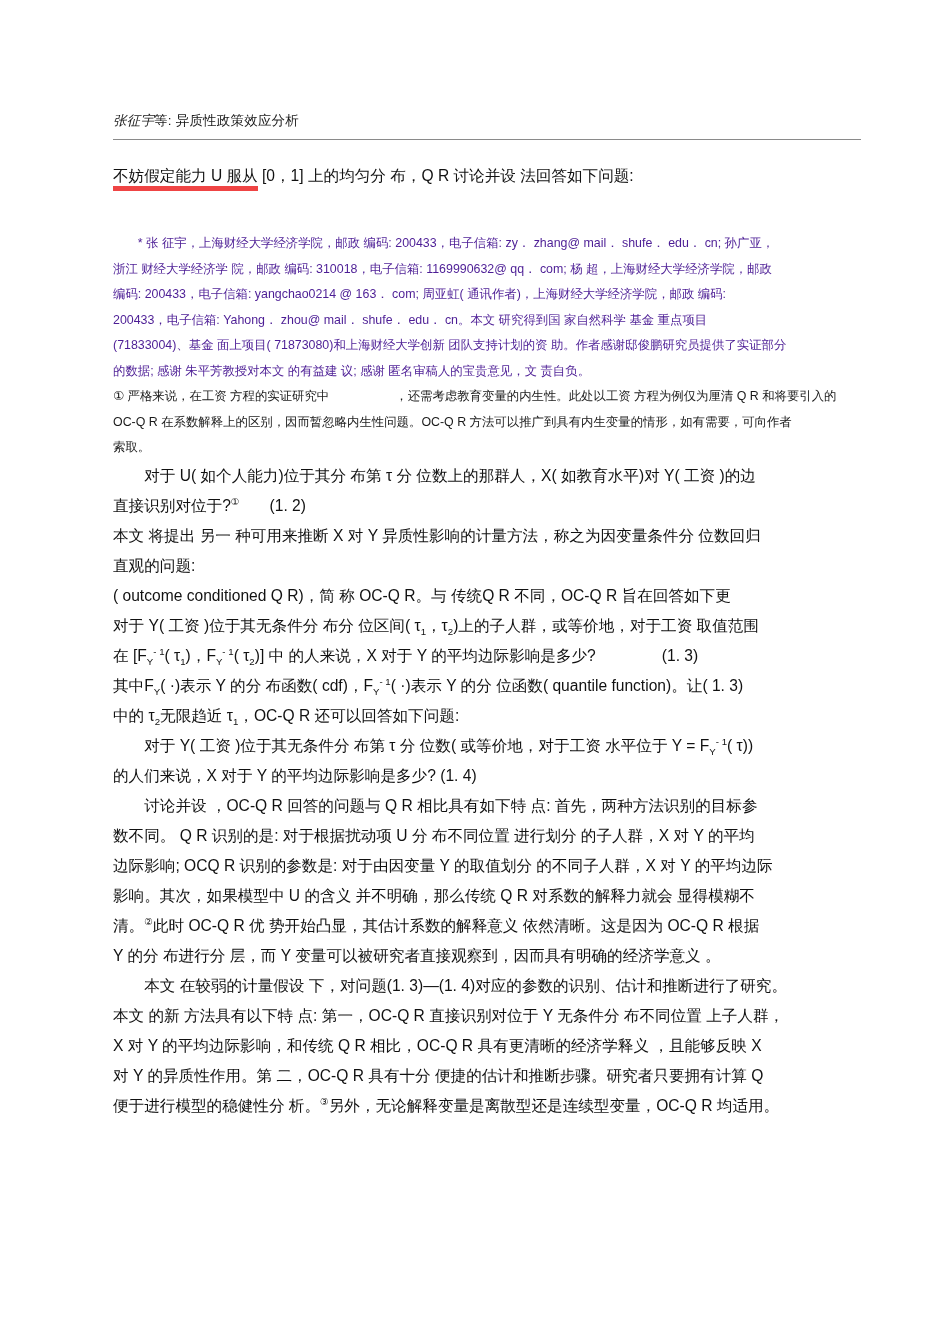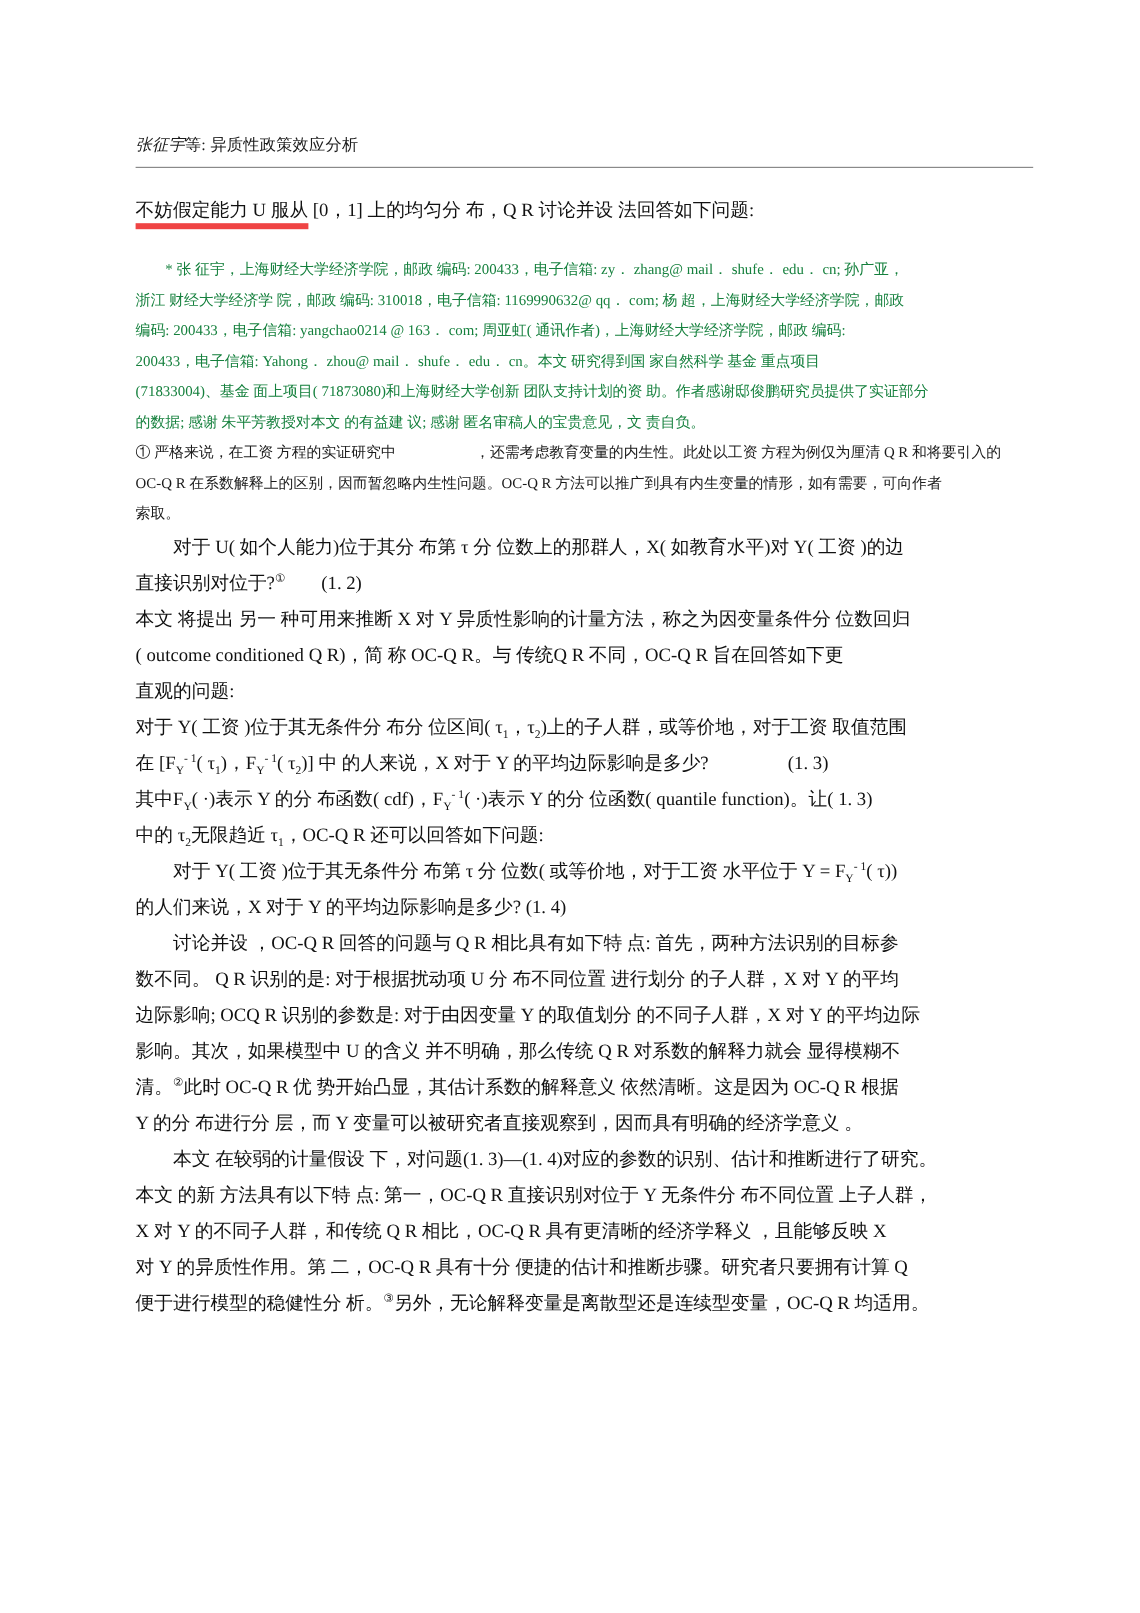--- a/index.html
+++ b/index.html
@@ -13,21 +13,20 @@
     font-family: "Liberation Sans", "DejaVu Sans", sans-serif;
     color: #1a1a1a;
     overflow: hidden;
   }
   .page {
     position: relative;
     width: 950px;
     height: 1070px;
     background: #ffffff;
     box-sizing: border-box;
-    font-family: Liberation Serif, serif;
   }
   .content {
     position: absolute;
     left: 113px;
     top: 0;
     width: 748px;
   }
 
   
   .running-head {
@@ -61,25 +60,25 @@
   .p-opening {
     margin-top: 21px;
   }
   .underline-seg {
     border-bottom: 5px solid #ef4444;
     padding-bottom: 2px;
   }
 
   
   .fn-block {
-    margin-top: 21px;
+    margin-top: 40px;
     font-size: 12.4px;
     line-height: 25.5px;
     text-align: justify;
-    color: #15803d;
+    color: #4c1d95;
   }
   .fn-block .fn-first { text-indent: 2em; }
   .fn-rule-note {
     margin-top: 0;
     font-size: 12.4px;
     line-height: 25.5px;
     text-align: justify;
   }
 
   .blk { margin-top: 0; }
@@ -126,22 +125,22 @@
       <div>索取。</div>
     </div>
 
     <div class="para blk">
       <div class="indent">对于 U( 如个人能力)位于其分 布第 τ 分 位数上的那群人，X( 如教育水平)对 Y( 工资 )的边</div>
       <div><span>直接识别对位于?</span><span class="sup">①</span><span class="spacer-mid"></span><span class="tagnum">(1. 2)</span></div>
     </div>
 
     <div class="para blk">
       <div> 本文 将提出 另一 种可用来推断 X 对 Y 异质性影响的计量方法，称之为因变量条件分 位数回归</div>
+      <div>直观的问题:</div>
       <div>( outcome conditioned Q R)，简 称 OC-Q R。与 传统Q R 不同，OC-Q R 旨在回答如下更</div>
-      <div>直观的问题:</div>
     </div>
 
     <div class="para blk">
       <div><span>对于 Y( 工资 )位于其无条件分 布分 位区间( τ</span><span class="sub">1</span><span>，τ</span><span class="sub">2</span><span>)上的子人群，或等价地，对于工资 取值范围</span></div>
       <div><span>在 [F</span><span class="sub">Y</span><span class="sup">- 1</span><span>( τ</span><span class="sub">1</span><span>)，F</span><span class="sub">Y</span><span class="sup">- 1</span><span>( τ</span><span class="sub">2</span><span>)] 中 的人来说，X 对于 Y 的平均边际影响是多少?</span><span class="spacer-wide"></span><span class="tagnum">(1. 3)</span></div>
     </div>
 
     <div class="para blk">
       <div><span>其中F</span><span class="sub">Y</span><span>( ·)表示 Y 的分 布函数( cdf)，F</span><span class="sub">Y</span><span class="sup">- 1</span><span>( ·)表示 Y 的分 位函数( quantile function)。让( 1. 3)</span></div>
       <div><span>中的 τ</span><span class="sub">2</span><span>无限趋近 τ</span><span class="sub">1</span><span>，OC-Q R 还可以回答如下问题:</span></div>
@@ -157,19 +156,19 @@
       <div>数不同。 Q R 识别的是: 对于根据扰动项 U 分 布不同位置 进行划分 的子人群，X 对 Y 的平均</div>
       <div>边际影响; OCQ R 识别的参数是: 对于由因变量 Y 的取值划分 的不同子人群，X 对 Y 的平均边际</div>
       <div>影响。其次，如果模型中 U 的含义 并不明确，那么传统 Q R 对系数的解释力就会 显得模糊不</div>
       <div><span>清。</span><span class="sup">②</span><span>此时 OC-Q R 优 势开始凸显，其估计系数的解释意义 依然清晰。这是因为 OC-Q R 根据</span></div>
       <div>Y 的分 布进行分 层，而 Y 变量可以被研究者直接观察到，因而具有明确的经济学意义 。</div>
     </div>
 
     <div class="para blk">
       <div class="indent">本文 在较弱的计量假设 下，对问题(1. 3)—(1. 4)对应的参数的识别、估计和推断进行了研究。</div>
       <div>本文 的新 方法具有以下特 点: 第一，OC-Q R 直接识别对位于 Y 无条件分 布不同位置 上子人群，</div>
-      <div>X 对 Y 的不同子人群，和传统 Q R 相比，OC-Q R 具有更清晰的经济学释义 ，且能够反映 X</div>
+      <div>X 对 Y 的平均边际影响，和传统 Q R 相比，OC-Q R 具有更清晰的经济学释义 ，且能够反映 X</div>
       <div>对 Y 的异质性作用。第 二，OC-Q R 具有十分 便捷的估计和推断步骤。研究者只要拥有计算 Q</div>
       <div><span>便于进行模型的稳健性分 析。</span><span class="sup">③</span><span>另外，无论解释变量是离散型还是连续型变量，OC-Q R 均适用。</span></div>
     </div>
 
   </div>
 </div>
 
 </body></html>

